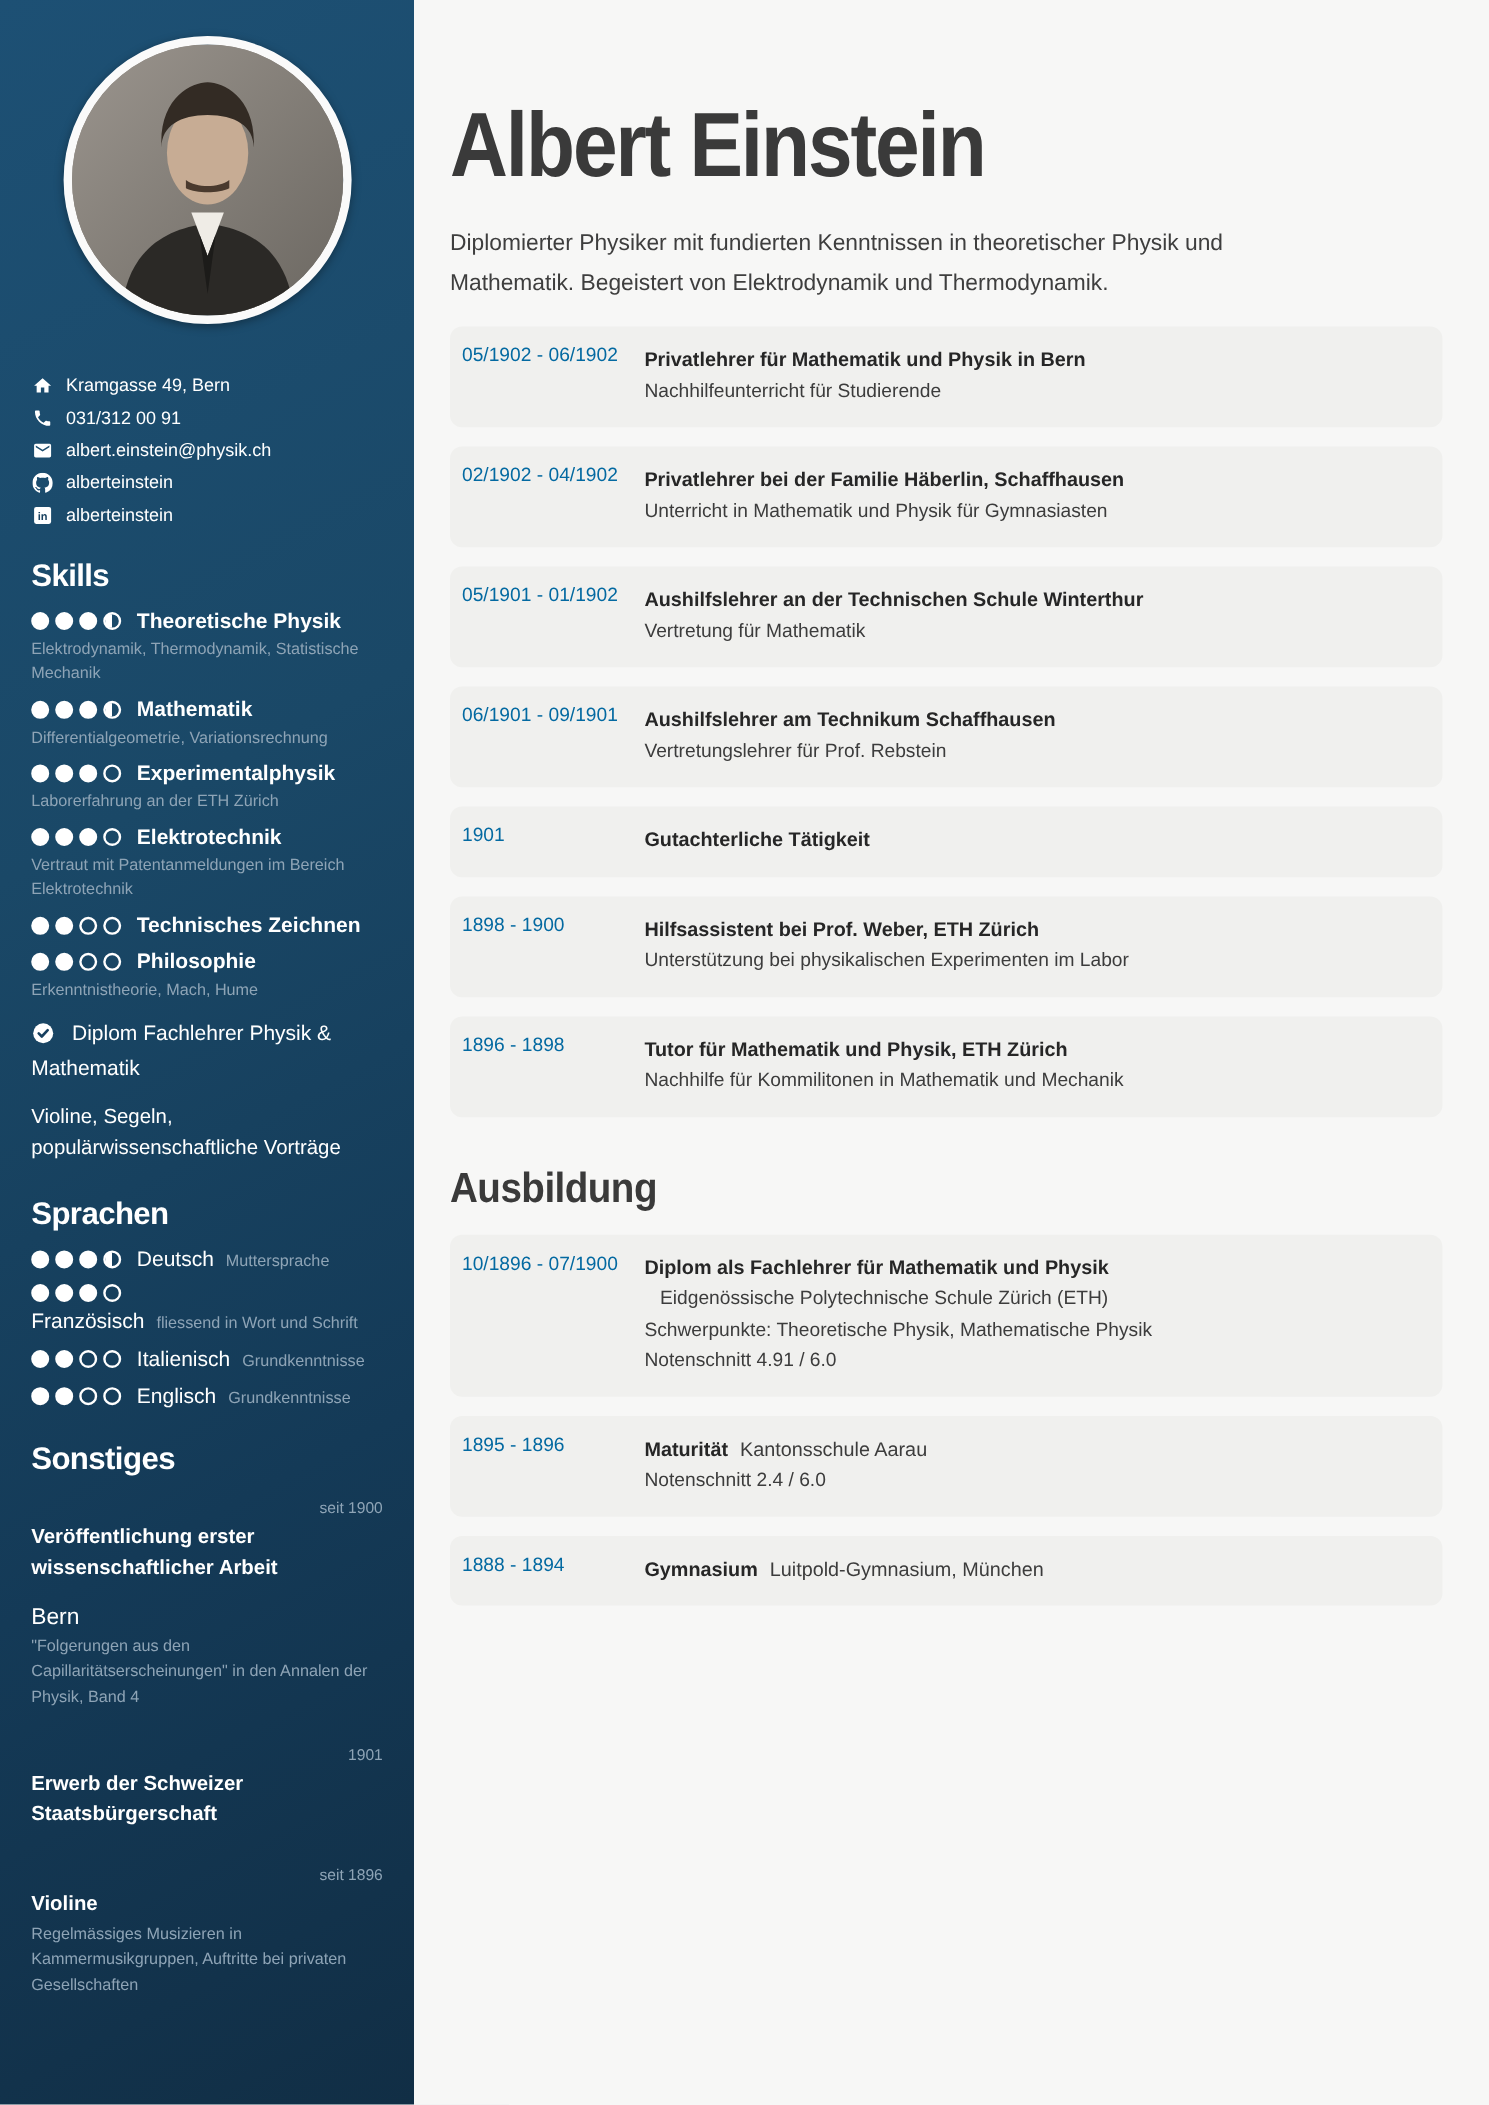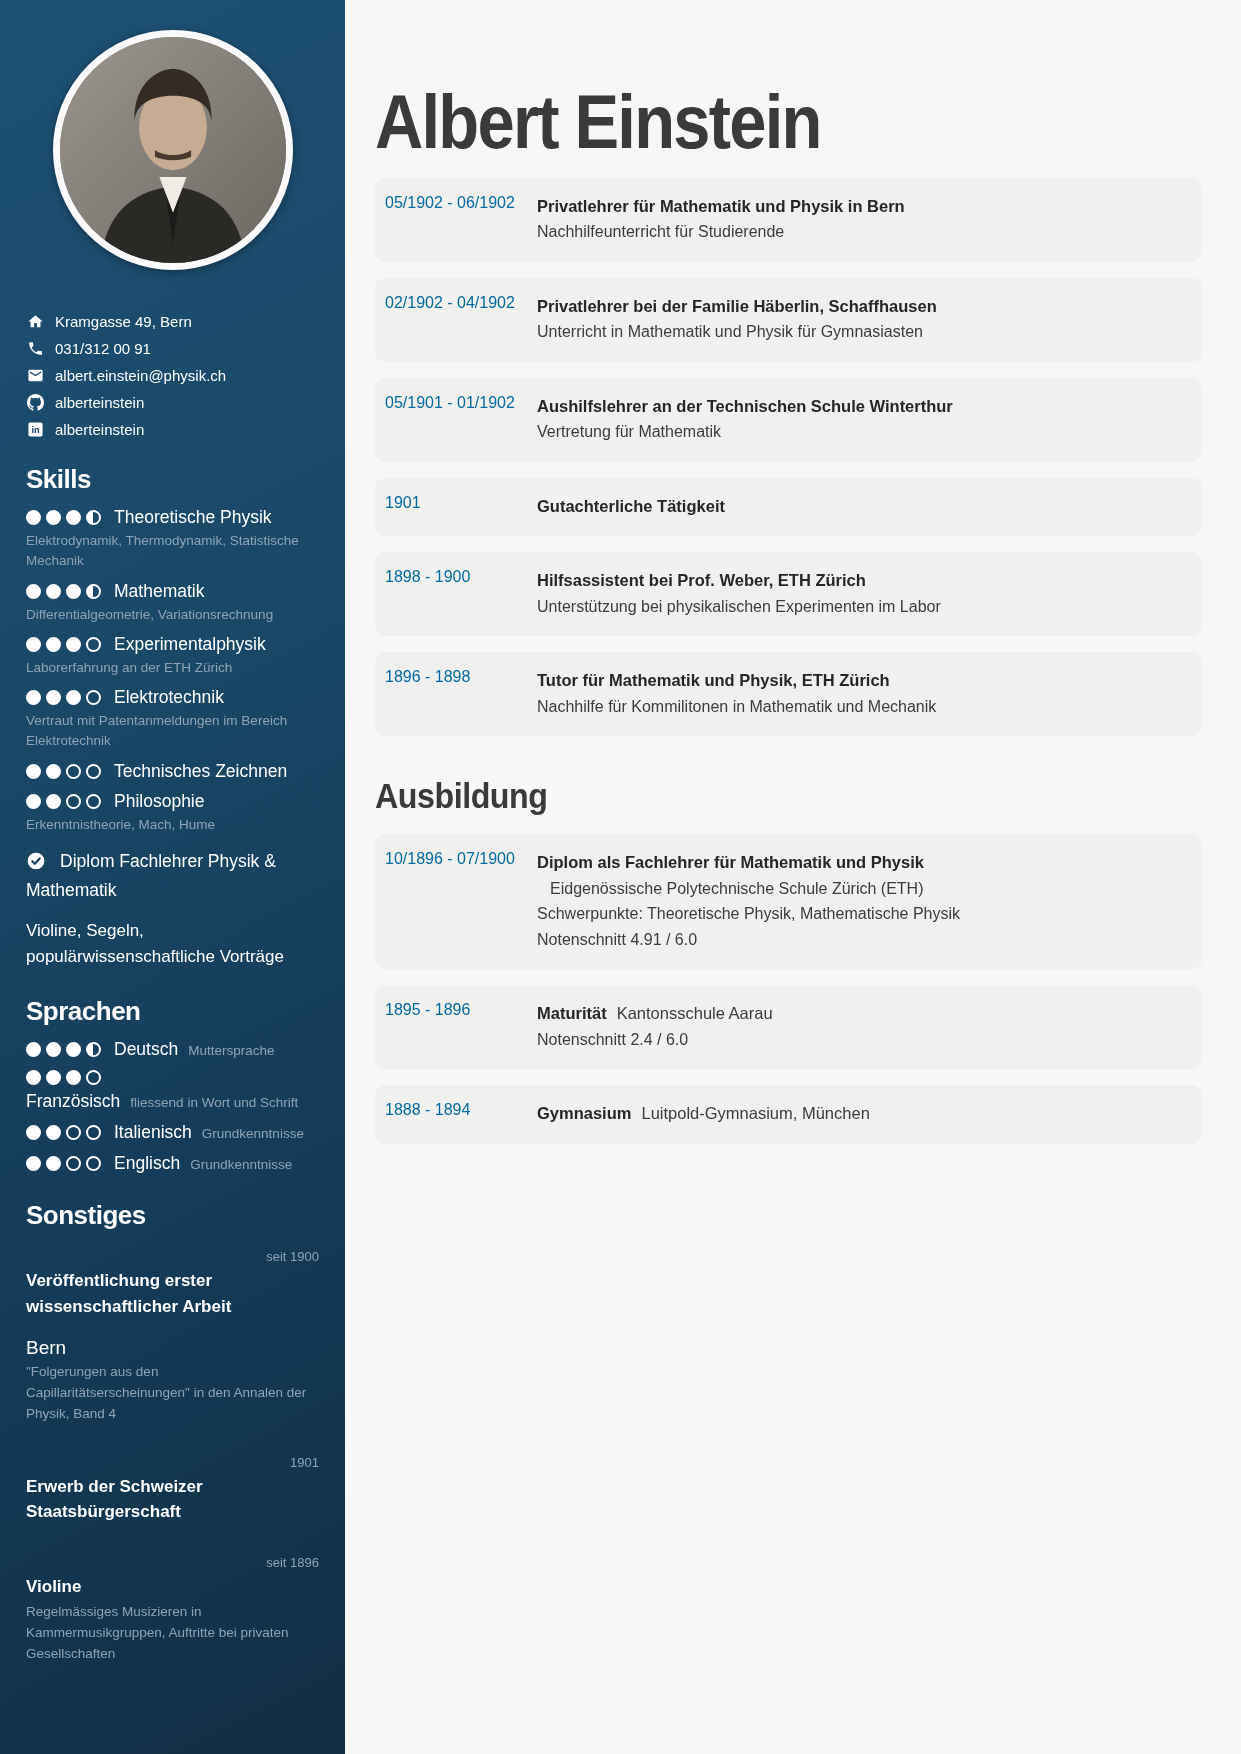--- a/index.html
+++ b/index.html
@@ -27,21 +27,21 @@
   .cicon svg { width:17px; height:17px; fill:#fff; }
 
   .side-h { font-size:26px; font-weight:700; letter-spacing:-.5px; margin:26px 0 12px; }
 
   .dots { display:inline-flex; gap:5px; align-items:center; flex:0 0 auto; }
   .dot { width:15px; height:15px; border-radius:50%; border:2px solid #fff; background:transparent; }
   .dot.full { background:#fff; }
   .dot.half { background:linear-gradient(90deg,#fff 0 50%, transparent 50% 100%); }
 
   .skill-row { display:flex; align-items:center; gap:13px; margin-top:9px; }
-  .skill-name { font-size:17.5px; color:#fff; }
+  .skill-name { font-size:17.5px; color:#fff;font-weight:bold; }
   .skill-note { font-size:13.5px; line-height:1.5; color:#8ea4b6; margin-top:3px; }
 
   .cert { margin-top:14px; font-size:17.5px; line-height:1.45; }
   .cert .badge { display:inline-block; vertical-align:-4px; margin-right:14px; }
   .interests { margin-top:14px; font-size:17px; line-height:1.55; color:#fff; }
 
   .lang-row { display:flex; align-items:baseline; flex-wrap:wrap; margin-top:10px; }
   .lang-row .dots { align-self:center; margin-right:13px; }
   .lang-name { font-size:17.5px; }
   .lang-note { font-size:13.5px; color:#8ea4b6; margin-left:10px; }
@@ -284,20 +284,21 @@
         <div class="other-item">
           <span class="other-date">seit 1896</span>
           <div class="other-title">Violine</div>
           <div class="other-note">Regelmässiges Musizieren in Kammermusikgruppen, Auftritte bei privaten Gesellschaften</div>
         </div>
       </div>
   </aside>
 
   <main class="main">
     <h1 class="name">Albert Einstein</h1>
+    <p class="summary">Diplomierter Physiker mit fundierten Kenntnissen in theoretischer Physik und Mathematik. Begeistert von Elektrodynamik und Thermodynamik.</p>
 
     <div class="cards" id="experience-list">
         <div class="card">
           <div class="card-date">05/1902 - 06/1902</div>
           <div>
             <div class="card-title">Privatlehrer für Mathematik und Physik in Bern</div>
             <div class="card-line">Nachhilfeunterricht für Studierende</div>
           </div>
         </div>
         <div class="card">
@@ -305,20 +306,27 @@
           <div>
             <div class="card-title">Privatlehrer bei der Familie Häberlin, Schaffhausen</div>
             <div class="card-line">Unterricht in Mathematik und Physik für Gymnasiasten</div>
           </div>
         </div>
         <div class="card">
           <div class="card-date">05/1901 - 01/1902</div>
           <div>
             <div class="card-title">Aushilfslehrer an der Technischen Schule Winterthur</div>
             <div class="card-line">Vertretung für Mathematik</div>
+          </div>
+        </div>
+        <div class="card">
+          <div class="card-date">06/1901 - 09/1901</div>
+          <div>
+            <div class="card-title">Aushilfslehrer am Technikum Schaffhausen</div>
+            <div class="card-line">Vertretungslehrer für Prof. Rebstein</div>
           </div>
         </div>
         <div class="card">
           <div class="card-date">1901</div>
           <div>
             <div class="card-title">Gutachterliche Tätigkeit</div>
           </div>
         </div>
         <div class="card">
           <div class="card-date">1898 - 1900</div>

